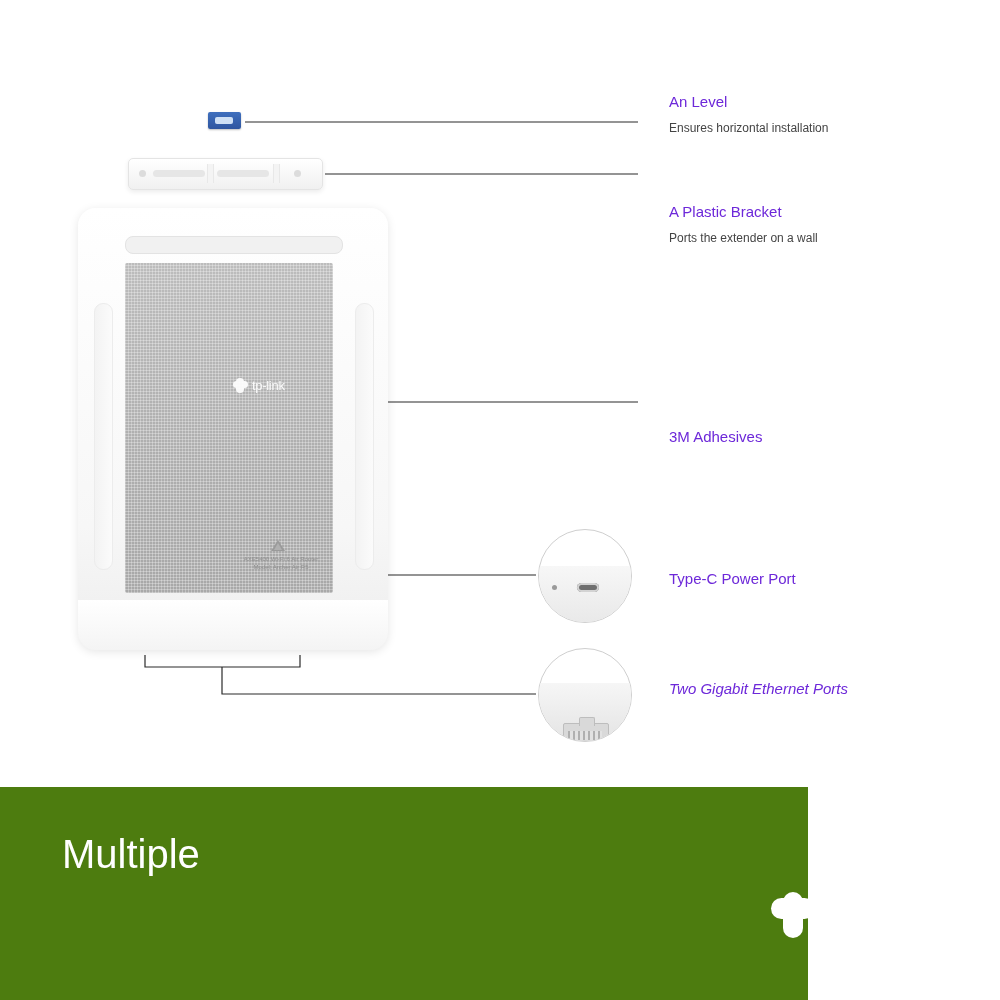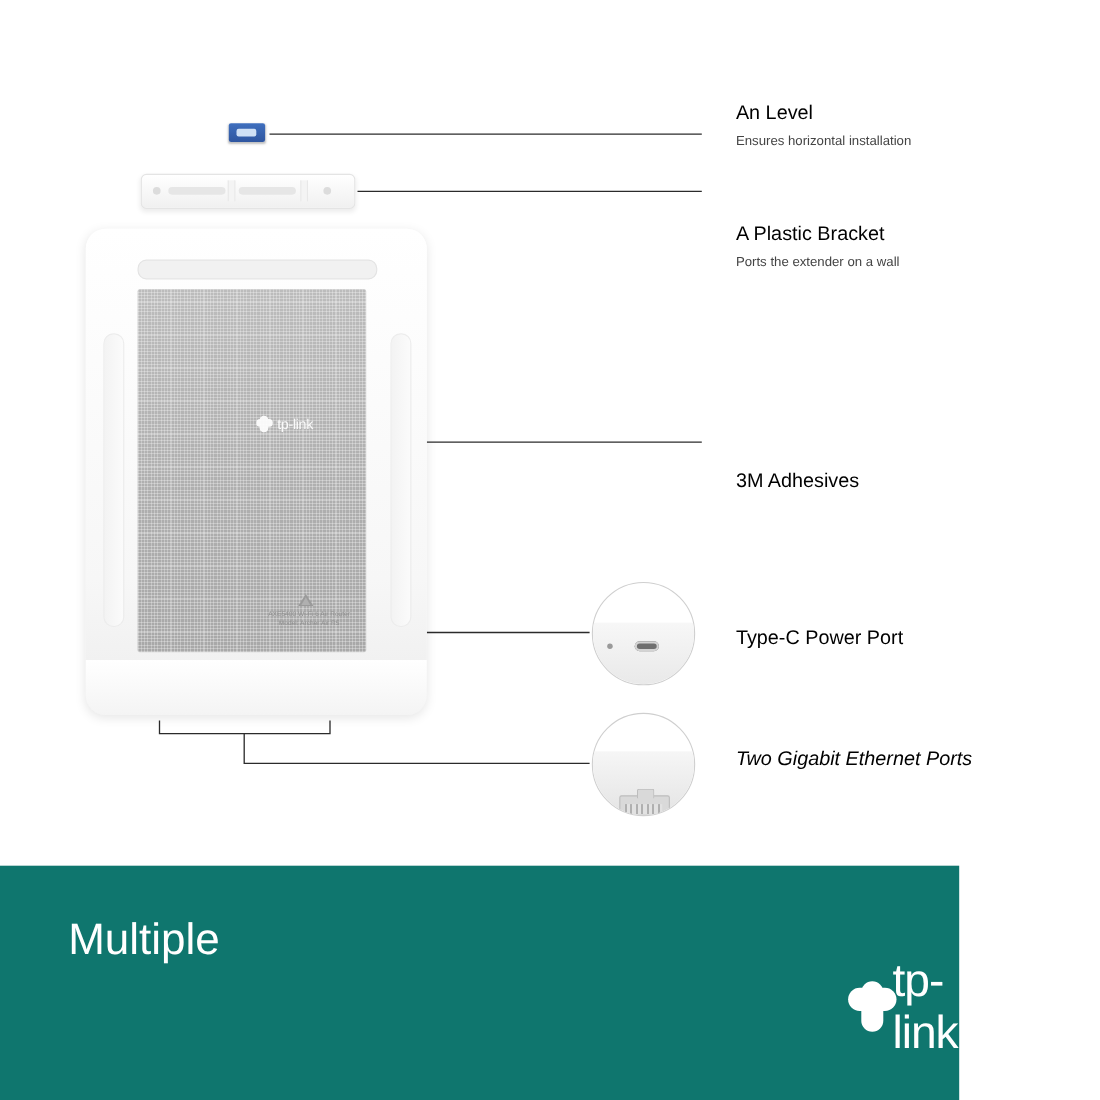--- a/index.html
+++ b/index.html
@@ -281,44 +281,44 @@
     height: 1000px;
     pointer-events: none;
   }
 
   
   .callout {
     position: absolute;
     width: 320px;
   }
   .callout .title {
-    font-size: 18px;
-    color: #000000;
+    font-size: 15px;
+    color: #6d28d9;
     line-height: 24px;
   }
   .callout .sub {
     font-size: 12px;
     color: #444444;
     line-height: 24px;
     margin-top: 2px;
   }
   .c-level   { left: 669px; top: 90px; }
   .c-bracket { left: 669px; top: 156px; margin-top: 44px; }
   .c-adhesive{ left: 669px; top: 377px; margin-top: 48px; }
   .c-typec   { left: 669px; top: 567px; }
   .c-eth     { left: 669px; top: 677px; font-style: italic; }
 
   
   .banner {
     position: absolute;
     left: 0;
     top: 787px;
-    width: 872px;
+    width: 808px;
     height: 213px;
-    background: #0f766e;
+    background: #4d7c0f;
   }
   .banner-title {
     position: absolute;
     left: 62px;
     top: 42px;
     color: #ffffff;
     font-size: 40px;
     line-height: 50px;
     font-weight: 400;
   }

